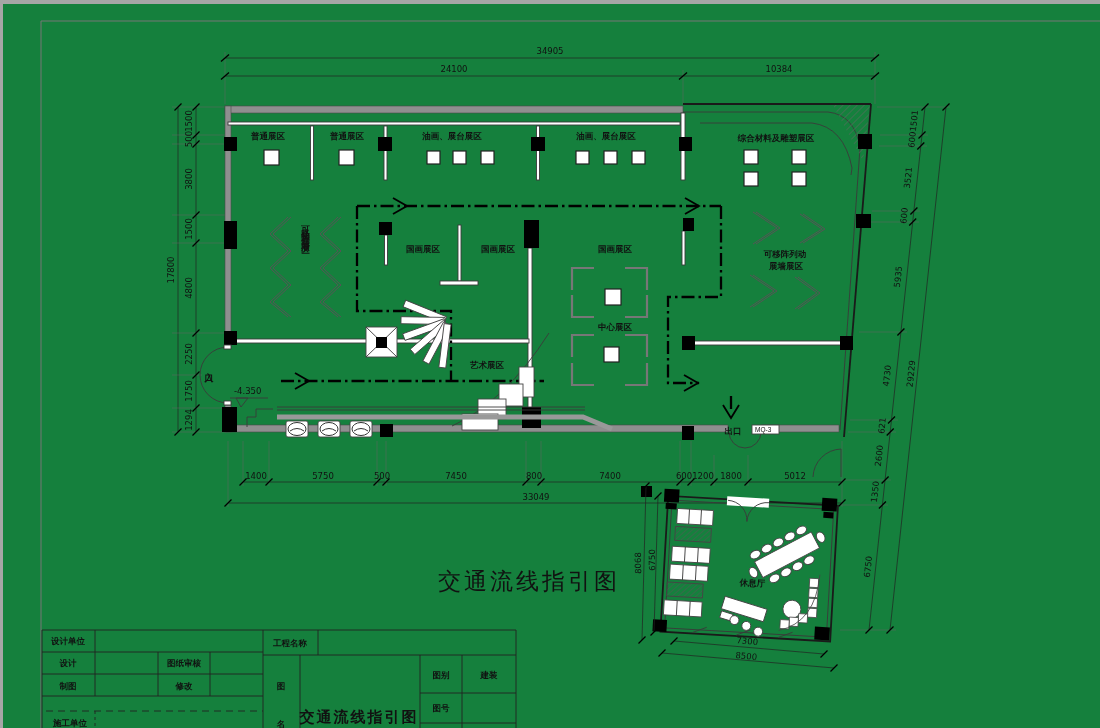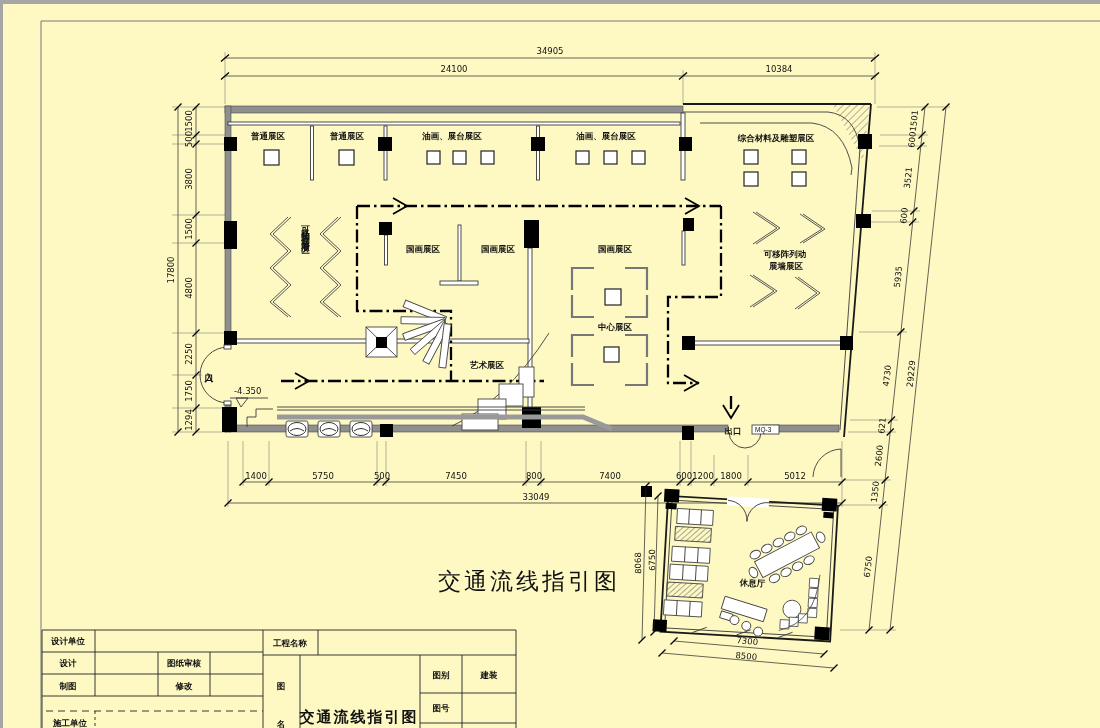--- a/index.html
+++ b/index.html
@@ -1,16 +1,16 @@
 <!DOCTYPE html>
 <html><head>
 <meta charset="utf-8">
 <style>
   html,body{margin:0;padding:0;background:#fff;}
-  .stage{position:relative;width:1100px;height:728px;background:#fef9c3;overflow:hidden;}
+  .stage{position:relative;width:1100px;height:728px;background:#15803d;overflow:hidden;}
   svg{position:absolute;left:0;top:0;}
   text{font-family:"Liberation Sans","DejaVu Sans",sans-serif;fill:#111;}
   .dimt{font-size:8.5px;font-family:"DejaVu Sans","Liberation Sans",sans-serif;}
   .rm{font-size:8.5px;font-weight:bold;}
   .rm9{font-size:9px;font-weight:bold;}
   .tb{font-size:8.5px;font-weight:bold;}
   .big{font-size:23px;letter-spacing:3px;}
   .blockbig{font-size:15px;font-weight:bold;letter-spacing:2px;}
   .vtext{writing-mode:vertical-rl;text-orientation:upright;letter-spacing:2.5px;}
   .wl{stroke:#3a3a3a;fill:none;stroke-width:.9;}

